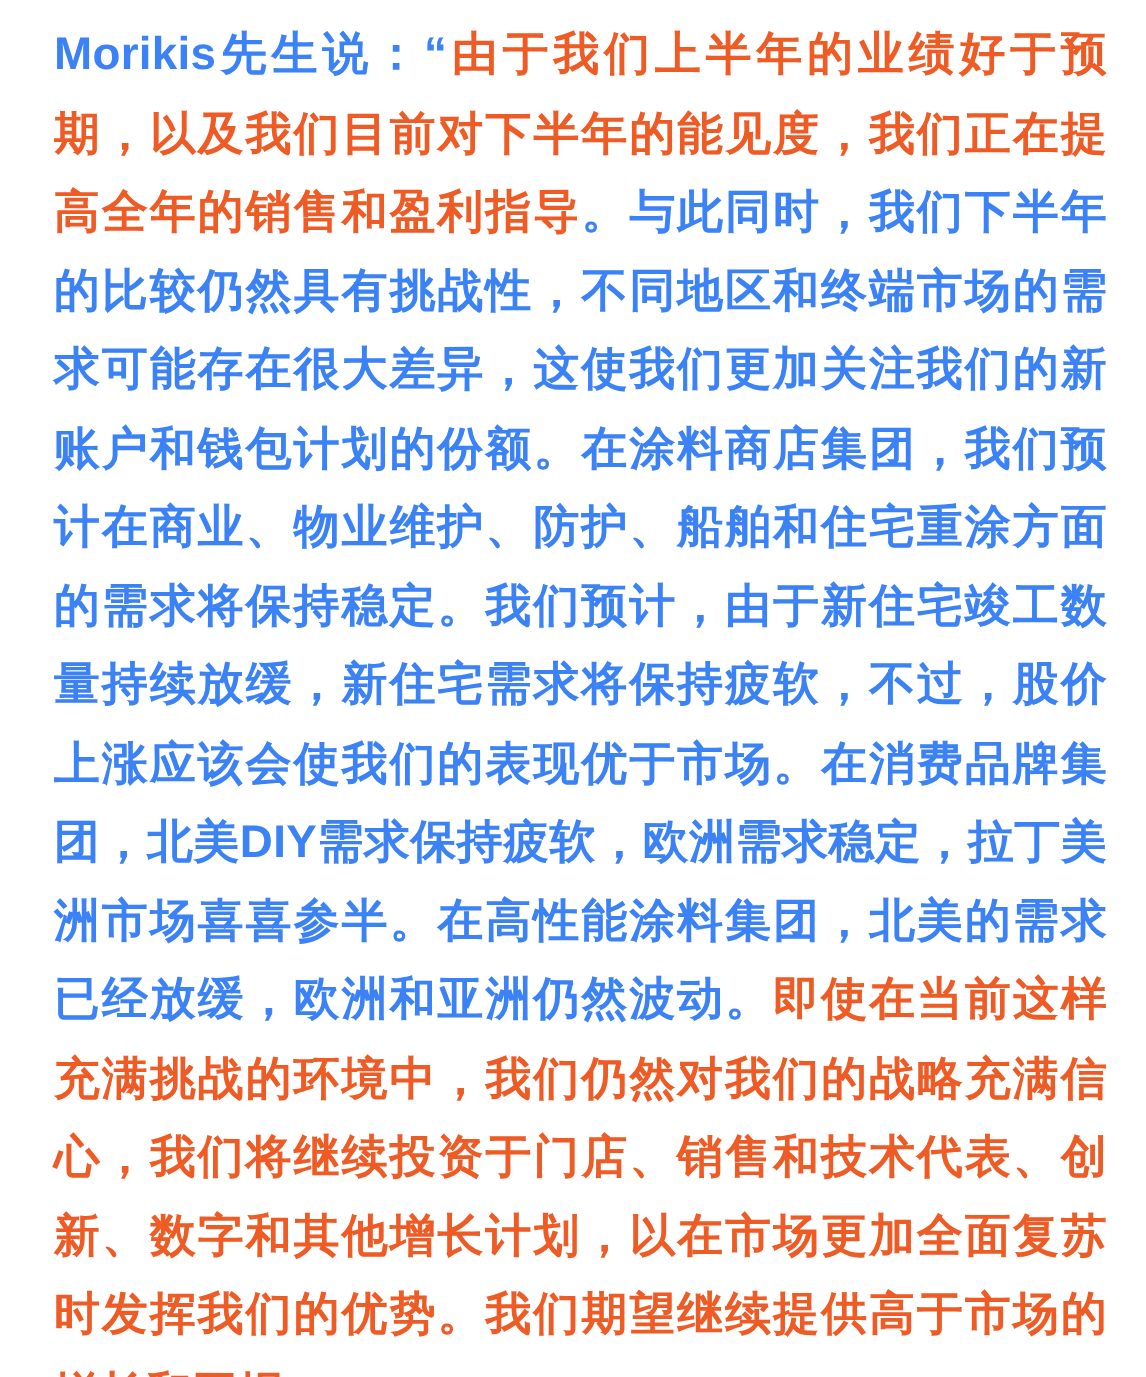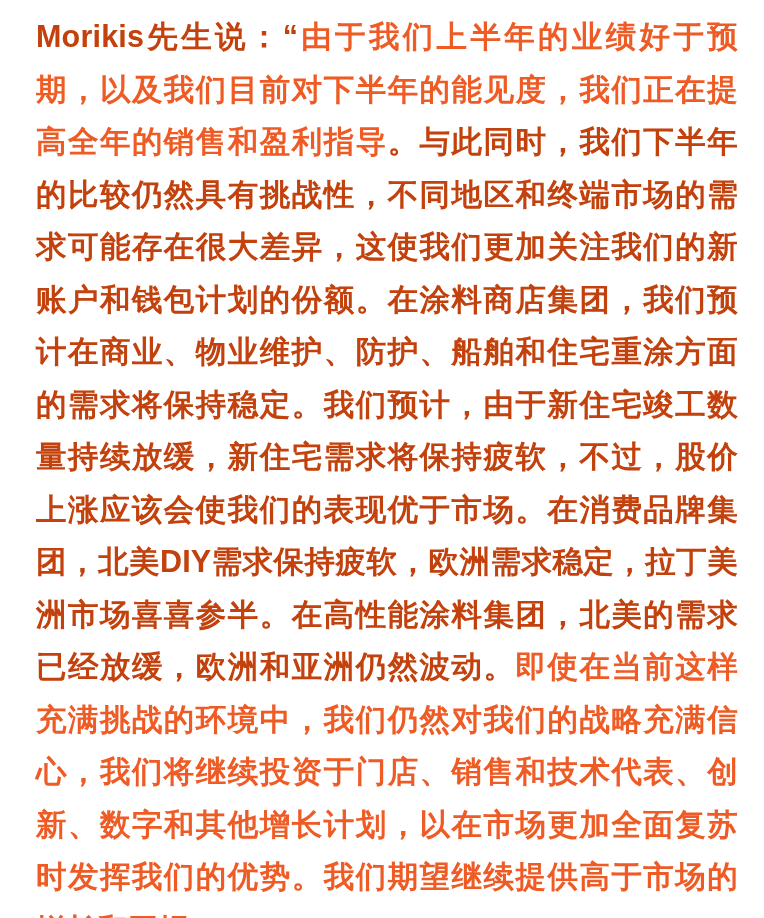--- a/index.html
+++ b/index.html
@@ -23,21 +23,21 @@
     color: #231f20;
     font-weight: 700;
     text-align: justify;
     text-justify: inter-character;
     word-break: break-all;
   }
   .seg {
     display: inline;
   }
   .plain {
-    color: #c2410c;
+    color: #3b82f6;
     font-weight: 700;
   }
   .accent {
     color: #ef5b25;
     font-weight: 700;
   }
 </style>
 </head>
 <body>
 

